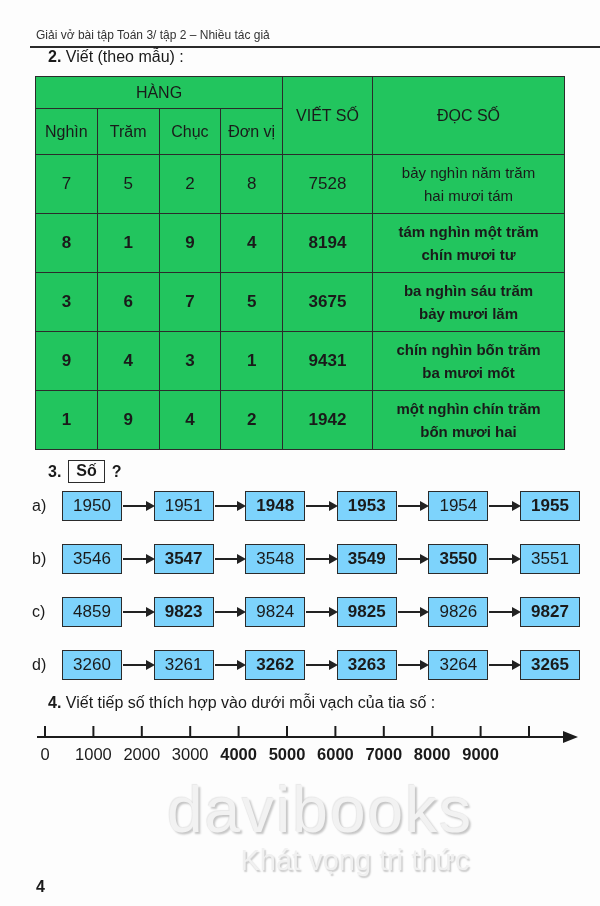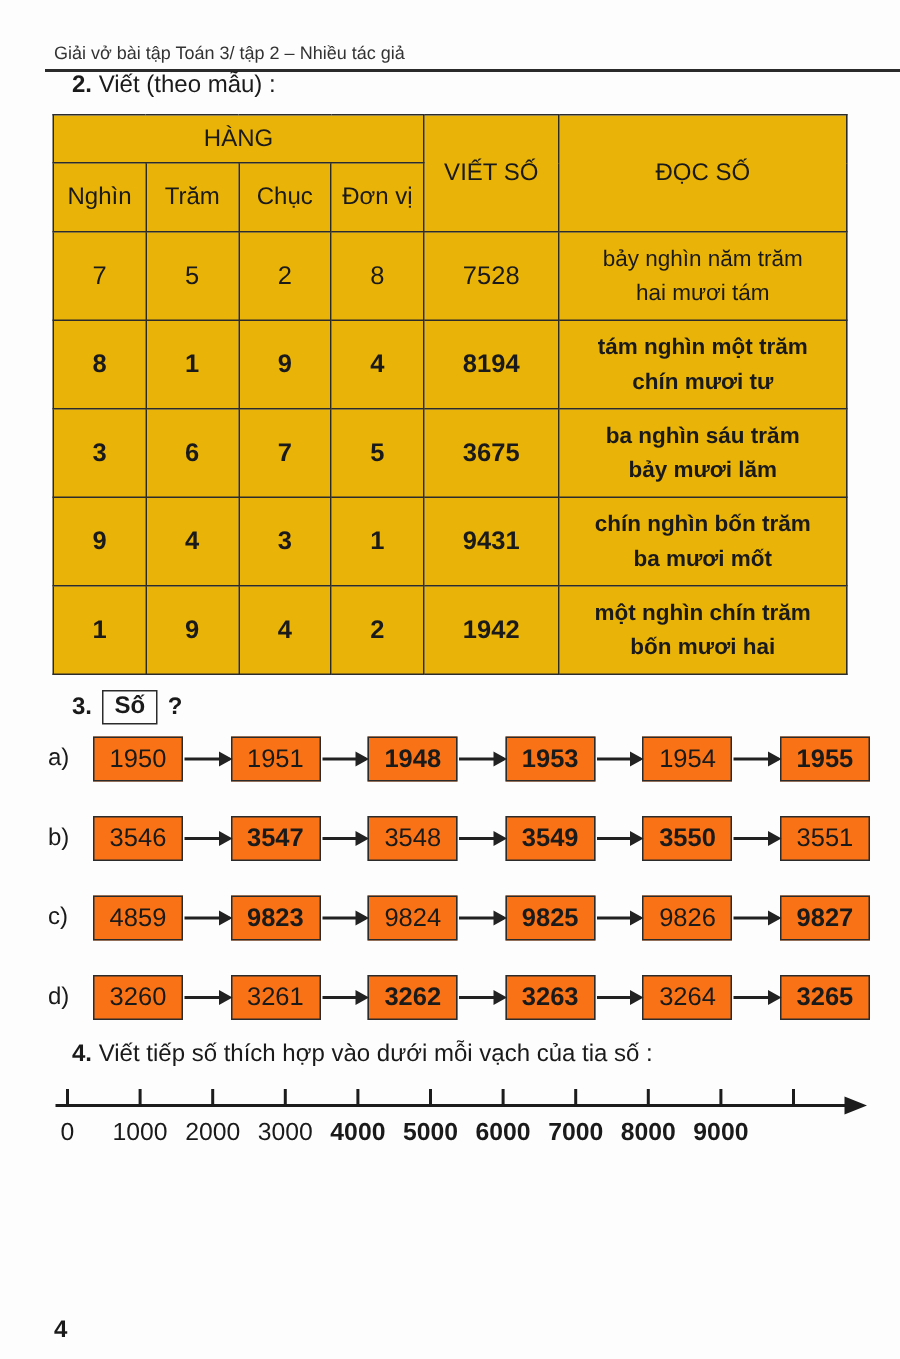--- a/index.html
+++ b/index.html
@@ -35,42 +35,42 @@
     position: absolute; top: 76px; left: 35px;
     border-collapse: collapse;
     table-layout: fixed;
     width: 530px;
   }
   .wb-table th, .wb-table td {
     border: 1.8px solid #2b2b2b;
     text-align: center;
     vertical-align: middle;
     font-weight: normal;
-    background: #eab308;
+    background: #22c55e;
   }
   .wb-table thead th { font-size: 16px; }
   .row-hang th { height: 32px; }
   .row-sub th  { height: 46px; font-size: 16px; }
   .col-nghin { width: 62px; } .col-tram { width: 62px; }
   .col-chuc  { width: 62px; } .col-donvi { width: 62px; }
   .col-vietso { width: 90px; } .col-docso { width: 192px; }
   .wb-table tbody td { height: 59px; font-size: 17px; }
   .wb-table tbody td.docso-cell {
     font-size: 15px; line-height: 1.55; padding: 2px 20px;
   }
   .wb-table .b { font-weight: bold; }
   
   .sequences { position: absolute; left: 32px; top: 490px; width: 548px; }
   .seq-row { display: flex; align-items: center; height: 32px; margin-bottom: 21px; }
   .seq-label { width: 30px; font-size: 16px; flex: 0 0 30px; }
   .num-box {
     border: 1.8px solid #2b2b2b;
     min-width: 60px; height: 30px;
     display: flex; align-items: center; justify-content: center;
-    font-size: 17px; background: #f97316; flex: 0 0 auto; padding: 0 4px;
+    font-size: 17px; background: #7dd3fc; flex: 0 0 auto; padding: 0 4px;
   }
   .num-box.b { font-weight: bold; }
   .seq-arrow { flex: 1 1 auto; height: 2px; background: #222; position: relative; margin: 0 1px; min-width: 22px; }
   .seq-arrow::after {
     content: ""; position: absolute; right: -2px; top: -4px;
     border-left: 9px solid #222;
     border-top: 5px solid transparent;
     border-bottom: 5px solid transparent;
   }
   
@@ -265,15 +265,19 @@
         <line x1="350.8" y1="4" x2="350.8" y2="16" stroke="#1c1c1c" stroke-width="2"></line>
         <text x="350.8" y="38" text-anchor="middle" class="b">7000</text>
         <line x1="399.2" y1="4" x2="399.2" y2="16" stroke="#1c1c1c" stroke-width="2"></line>
         <text x="399.2" y="38" text-anchor="middle" class="b">8000</text>
         <line x1="447.59999999999997" y1="4" x2="447.59999999999997" y2="16" stroke="#1c1c1c" stroke-width="2"></line>
         <text x="447.59999999999997" y="38" text-anchor="middle" class="b">9000</text>
         <line x1="496" y1="4" x2="496" y2="16" stroke="#1c1c1c" stroke-width="2"></line>
       </svg>
   </div>
 
+  <div class="watermark">
+    <div class="wm-brand">davibooks</div>
+    <div class="wm-slogan">Khát vọng tri thức</div>
+  </div>
 
   <div class="page-number">4</div>
 </div>
 
 </body></html>

